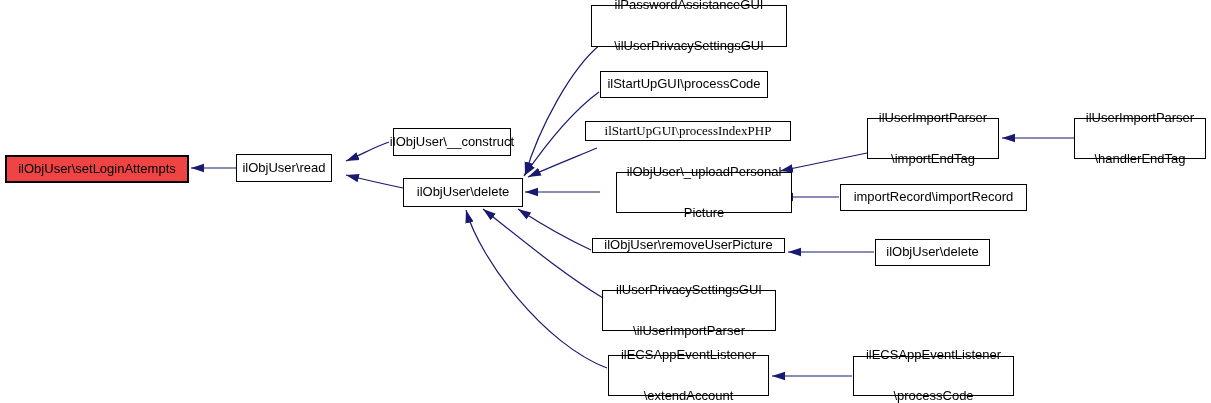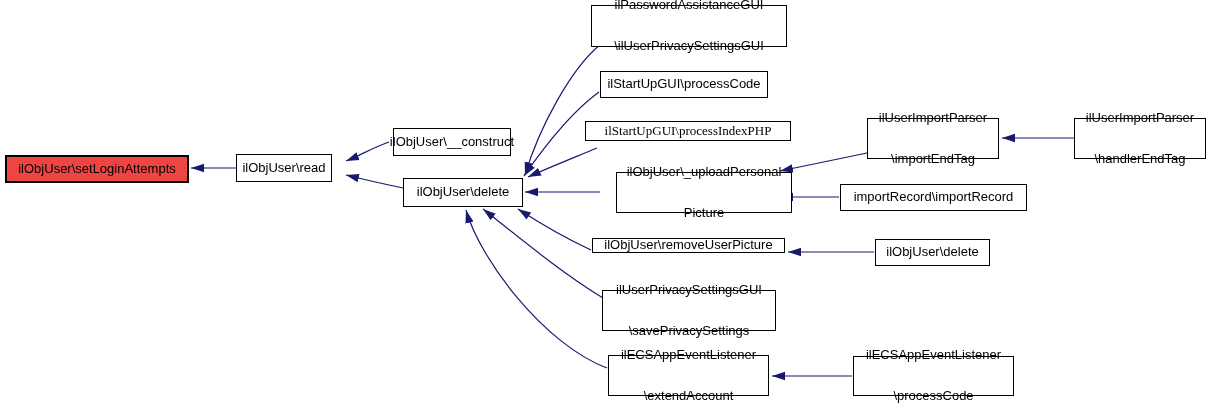--- a/index.html
+++ b/index.html
@@ -124,21 +124,21 @@
   <div class="node" style="left:592px; top:238px; width:193px; height:15px;">
     <span>ilObjUser\removeUserPicture</span>
   </div>
 
   <div class="node" style="left:875px; top:239px; width:115px; height:27px;">
     <span>ilObjUser\delete</span>
   </div>
 
   <div class="node" style="left:602px; top:290px; width:174px; height:41px;">
     <span>ilUserPrivacySettingsGUI</span>
-    <span>\savePrivacySettings</span>
+    <span>\ilUserImportParser</span>
   </div>
 
   <div class="node" style="left:608px; top:355px; width:161px; height:41px;">
     <span>ilECSAppEventListener</span>
     <span>\extendAccount</span>
   </div>
 
   <div class="node" style="left:853px; top:356px; width:161px; height:40px;">
     <span>ilECSAppEventListener</span>
     <span>\processCode</span>

